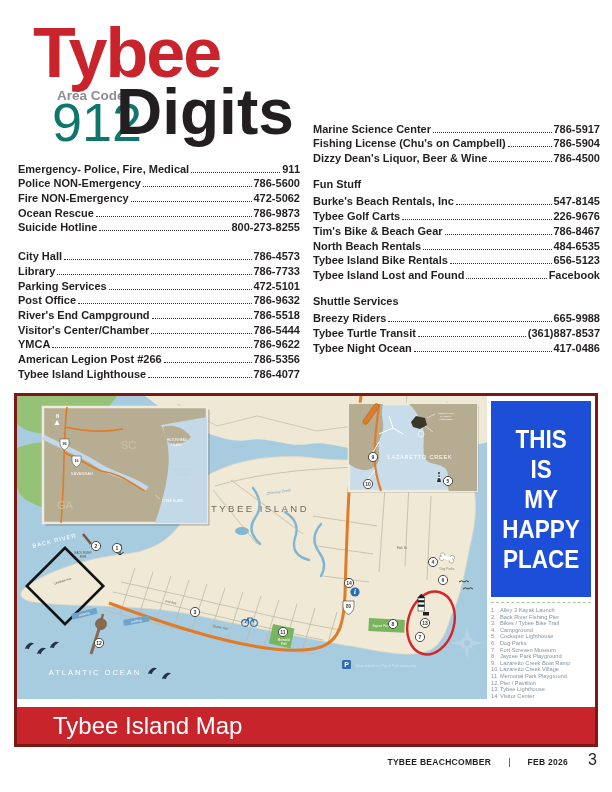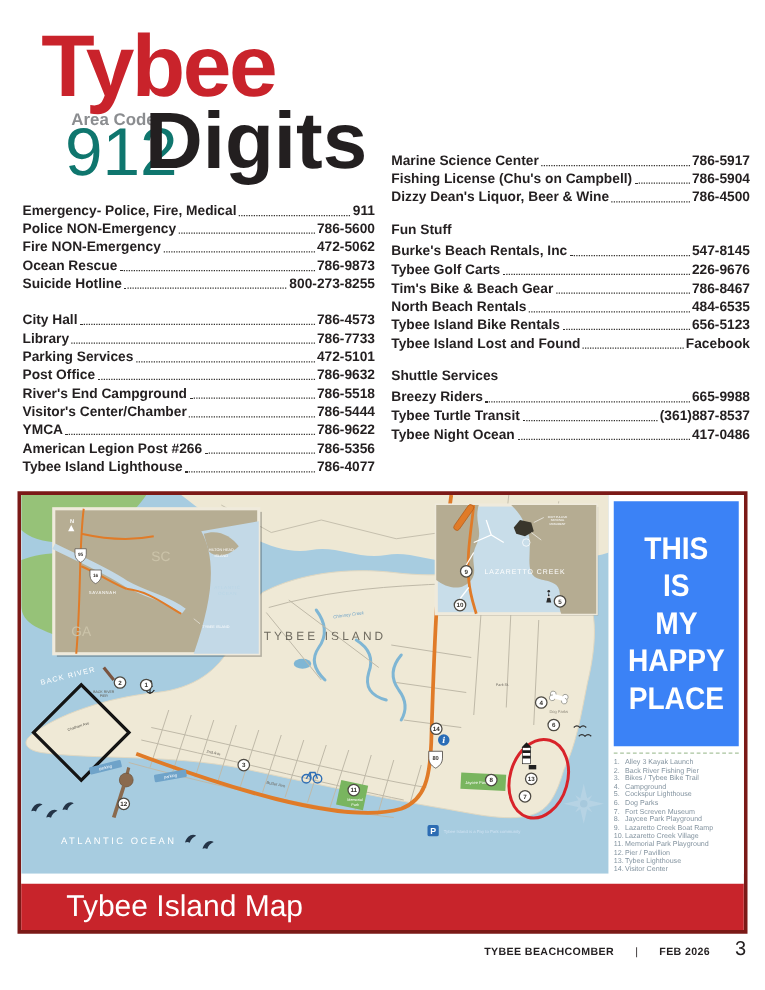--- a/index.html
+++ b/index.html
@@ -23,21 +23,21 @@
   .dir-leader { flex:1 1 auto; border-bottom:1.7px dotted #33302e; margin:0 2px 2px 2px; min-width:8px; }
   .dir-number { white-space:nowrap;text-align:right; }
 
   
   .map-box { position:absolute; left:14px; top:393px; width:584px; height:354px;
              border:3px solid #7b1917; background:#fff; display:flex; flex-direction:column; }
   .map-main { flex:1; display:flex; padding-bottom:8px; background:#fff; }
   .map-canvas { width:470px; height:303px; flex:none; display:block; }
   svg { font-family:"Liberation Sans", sans-serif; }
   .map-side { flex:1; background:#fff; padding:5px 4px 0 4px; display:flex; flex-direction:column; }
-  .happy-box { background:#3b82f6; height:196px; display:flex; align-items:center; justify-content:center; }
+  .happy-box { background:#1d4ed8; height:196px; display:flex; align-items:center; justify-content:center; }
   .happy-text { color:#ffffff; font-weight:700; font-size:25px; line-height:1.2; text-align:center;
                 white-space:pre-line; transform:scaleX(0.9); letter-spacing:0; }
   .legend { margin-top:5px; border-top:1px dashed #a9c49e; padding-top:4px; }
   .legend-item { display:flex; font-size:5.7px; line-height:6.6px; color:#8494a0; }
   .legend-num { width:9px; flex:none; }
   .legend-text { flex:1; }
   .banner { height:37px; background:#c8242b; display:flex; align-items:center; flex:none; }
   .banner-text { color:#fff; font-size:24px; font-weight:400; padding-left:36px; }
 
   

